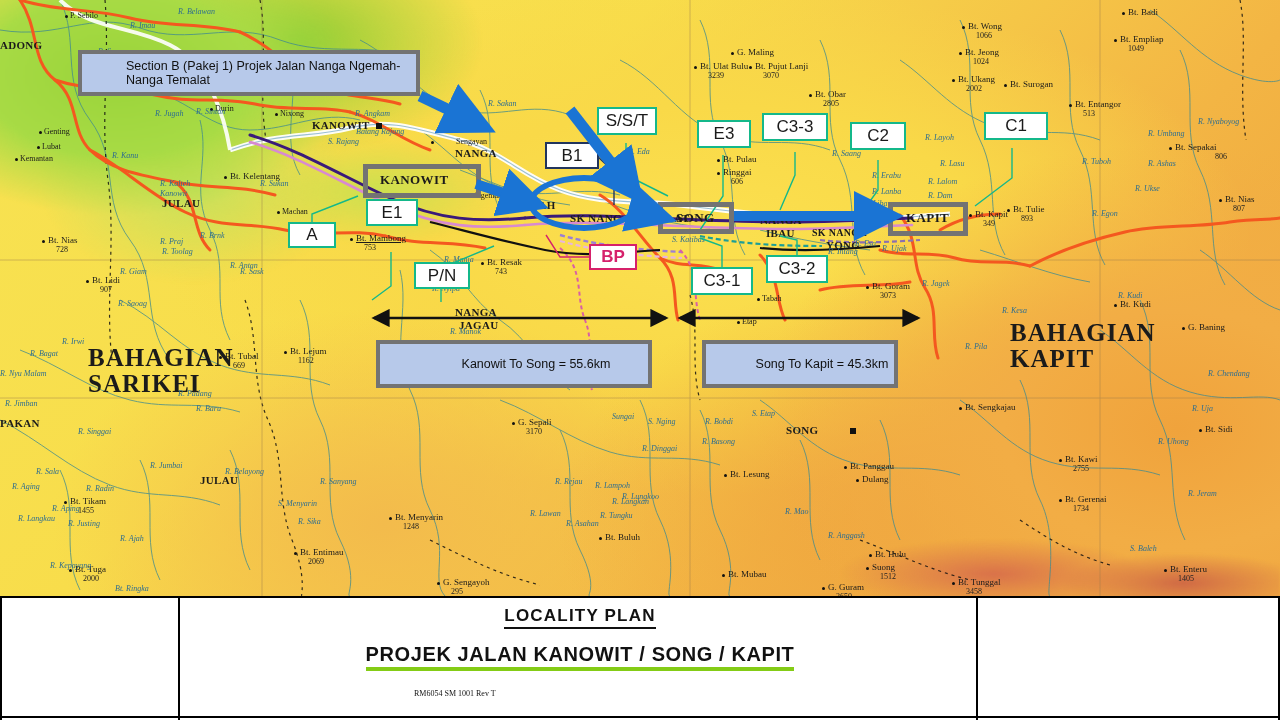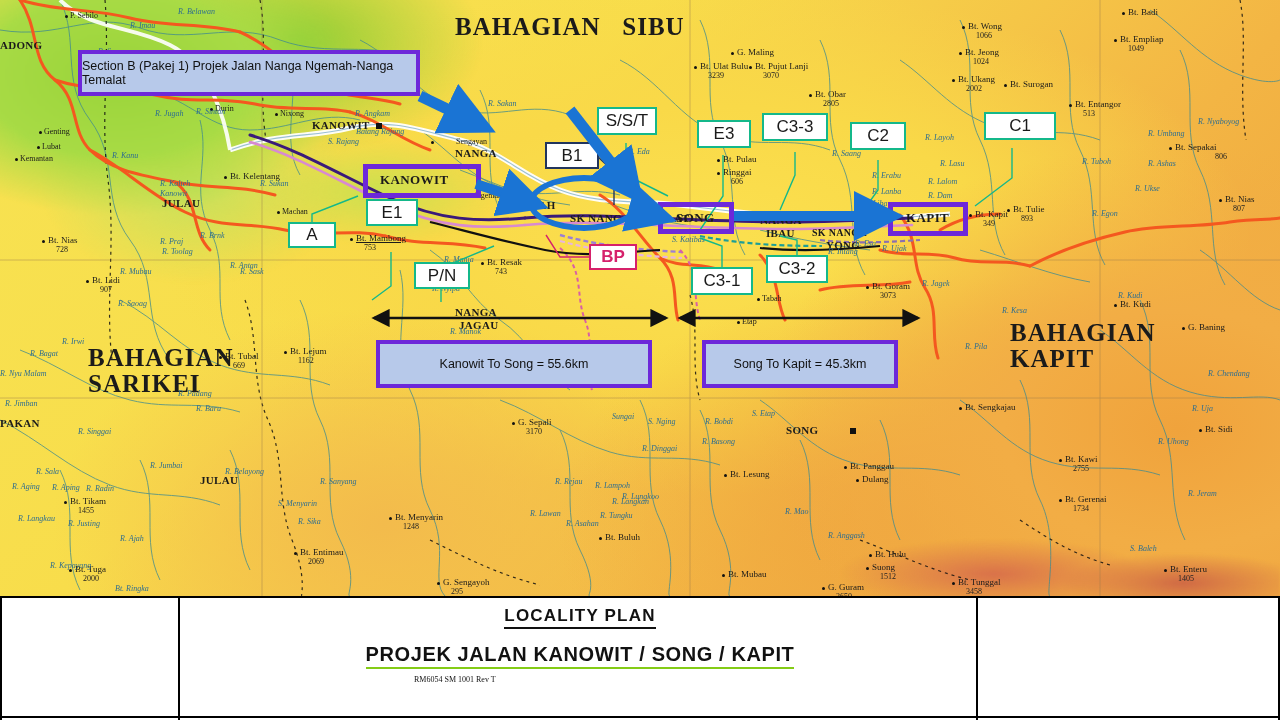--- a/index.html
+++ b/index.html
@@ -91,23 +91,24 @@
     font-size: 17px; font-weight: 400;
     color: #1a1a1a;
     box-sizing: border-box;
   }
   .codebox.navy { border-color: #21355e; border-width: 2px; }
   .codebox.pink { border-color: #d6216b; color: #d6216b; font-weight: 700; }
 
   
   .hlbox {
     position: absolute;
-    border: 5px solid #6d28d9;
+    border: 5px solid #737373;
     box-sizing: border-box;
     background: transparent;
+    padding-left: 44px;
   }
   .hlbox.filled {
     background: #b7c9ea;
     border-width: 4px;
     display: flex; align-items: center; justify-content: center;
     color: #111; font-size: 12px;
     font-family: "Liberation Sans", sans-serif;
   }
   .hlellipse {
     position: absolute;
@@ -132,26 +133,26 @@
   .title-main {
     font-family: "Liberation Sans", sans-serif;
     font-size: 17px; font-weight: 700; letter-spacing: 1.2px;
     color: #111; display: inline-block;
     border-bottom: 2px solid #111; padding-bottom: 1px;
   }
   .title-sub {
     font-family: "Liberation Sans", sans-serif;
     font-size: 20px; font-weight: 700; letter-spacing: .6px;
     color: #111; display: inline-block;
-    border-bottom: 2px solid #84cc16; padding-bottom: 1px; margin-top: 14px;
+    border-bottom: 4px solid #84cc16; padding-bottom: 1px; margin-top: 14px;
   }
   .drawing-no {
     font-family: "Liberation Serif", serif;
     font-size: 8px; color: #111; text-align: left;
-    margin-top: 6px; padding-left: 22px;
+    margin-top: 18px; padding-left: 22px;
   }
 </style>
 </head>
 <body>
 
 <div id="page">
 
   <div id="map-area">
     <div class="terrain-base"></div>
     <div class="terrain-green"></div>
@@ -271,23 +272,20 @@
       <g fill="none">
         <path d="M820,240 C855,244 890,242 920,240" stroke="#8a6fb0" stroke-width="2.2" stroke-dasharray="5 3"></path>
       </g>
 
       <g fill="none" stroke="#111" stroke-width="2.2">
         <path d="M430,222 C470,232 505,242 545,250 C585,258 620,252 660,250"></path>
         <path d="M760,248 C800,252 840,250 880,246"></path>
       </g>
     </svg>
 
-    <div class="mlabel huge" style="left:455px; top:14px;">
-      <span>BAHAGIAN</span>&nbsp;&nbsp;&nbsp;<span>SIBU</span>
-    </div>
     <div class="mlabel huge" style="left:88px; top:345px;">
       <span>BAHAGIAN</span><br><span>SARIKEI</span>
     </div>
     <div class="mlabel huge" style="left:1010px; top:320px;">
       <span>BAHAGIAN</span><br><span>KAPIT</span>
     </div>
 
     <div id="map-text">
         <div class="mlabel med" style="left: 312px; top: 120px; font-size: 11px; letter-spacing: 0.3px;">KANOWIT</div>
         <div class="sq" style="left: 376px; top: 123px;"></div>
@@ -491,21 +489,21 @@
         <div class="mlabel river" style="left: 965px; top: 343px;">R. Pila</div>
         <div class="mlabel river" style="left: 1188px; top: 490px;">R. Jeram</div>
         <div class="mlabel river" style="left: 1118px; top: 292px;">R. Kudi</div>
         <div class="mlabel river" style="left: 30px; top: 350px;">R. Bagat</div>
         <div class="mlabel river" style="left: 62px; top: 338px;">R. Irwi</div>
         <div class="mlabel river" style="left: 5px; top: 400px;">R. Jimban</div>
         <div class="mlabel river" style="left: 178px; top: 390px;">R. Padang</div>
         <div class="mlabel river" style="left: 196px; top: 405px;">R. Baru</div>
         <div class="mlabel river" style="left: 78px; top: 428px;">R. Singgai</div>
         <div class="mlabel river" style="left: 150px; top: 462px;">R. Jumbai</div>
-        <div class="mlabel river" style="left: 52px; top: 484px;">R. Aping</div>
+        <div class="mlabel river" style="left: 52px; top: 505px;">R. Aping</div>
         <div class="mlabel river" style="left: 86px; top: 485px;">R. Radin</div>
         <div class="mlabel river" style="left: 68px; top: 520px;">R. Justing</div>
         <div class="mlabel river" style="left: 120px; top: 535px;">R. Ajah</div>
         <div class="mlabel river" style="left: 10px; top: 562px; margin-left: 40px;">R. Kepayang</div>
         <div class="mlabel river" style="left: 115px; top: 585px;">Bt. Ringka</div>
         <div class="mlabel river" style="left: 320px; top: 478px;">R. Sanyang</div>
         <div class="mlabel river" style="left: 225px; top: 468px;">R. Belayong</div>
         <div class="mlabel river" style="left: 298px; top: 518px;">R. Sika</div>
         <div class="mlabel river" style="left: 555px; top: 478px;">R. Rejau</div>
         <div class="mlabel river" style="left: 595px; top: 482px;">R. Lampoh</div>
@@ -523,21 +521,21 @@
         <div class="mlabel river" style="left: 855px; top: 240px;">R. Esa</div>
         <div class="mlabel river" style="left: 155px; top: 110px;">R. Jugah</div>
         <div class="mlabel river" style="left: 112px; top: 152px;">R. Kanu</div>
         <div class="mlabel river" style="left: 196px; top: 108px;">R. Sintan</div>
         <div class="mlabel river" style="left: 260px; top: 180px;">R. Sukan</div>
         <div class="mlabel river" style="left: 160px; top: 180px;">R. Kalteh</div>
         <div class="mlabel river" style="left: 200px; top: 232px;">R. Brnk</div>
         <div class="mlabel river" style="left: 230px; top: 262px;">R. Antan</div>
         <div class="mlabel river" style="left: 160px; top: 238px;">R. Praj</div>
         <div class="mlabel river" style="left: 162px; top: 248px;">R. Toolag</div>
-        <div class="mlabel river" style="left: 120px; top: 268px;">R. Mubau</div>
+        <div class="mlabel river" style="left: 120px; top: 268px;">R. Giam</div>
         <div class="mlabel river" style="left: 240px; top: 268px;">R. Sask</div>
         <div class="mlabel river" style="left: 118px; top: 300px;">R. Saoag</div>
         <div class="mlabel river" style="left: 130px; top: 22px;">R. Imau</div>
         <div class="mlabel river" style="left: 178px; top: 8px;">R. Belawan</div>
         <div class="mlabel river" style="left: 355px; top: 110px;">R. Angkam</div>
         <div class="mlabel river" style="left: 98px; top: 48px;">R. Sonan</div>
         <div class="mlabel river" style="left: 36px; top: 468px;">R. Sala</div>
         <div class="mlabel river" style="left: 12px; top: 483px;">R. Aging</div>
         <div class="mlabel river" style="left: 18px; top: 515px;">R. Langkau</div>
         <div class="mlabel river" style="left: 0px; top: 370px;">R. Nyu Malam</div>
@@ -566,21 +564,21 @@
 
     <div class="codebox" style="left:288px; top:222px; width:48px; height:26px;">A</div>
     <div class="codebox" style="left:366px; top:199px; width:52px; height:27px;">E1</div>
     <div class="codebox" style="left:414px; top:262px; width:56px; height:27px;">P/N</div>
     <div class="codebox navy" style="left:545px; top:142px; width:54px; height:27px;">B1</div>
     <div class="codebox pink" style="left:589px; top:244px; width:48px; height:26px;">BP</div>
     <div class="codebox" style="left:597px; top:107px; width:60px; height:28px;">S/S/T</div>
     <div class="codebox" style="left:697px; top:120px; width:54px; height:28px;">E3</div>
     <div class="codebox" style="left:762px; top:113px; width:66px; height:28px;">C3-3</div>
     <div class="codebox" style="left:850px; top:122px; width:56px; height:28px;">C2</div>
-    <div class="codebox" style="left:984px; top:112px; width:72px; height:28px;">C1</div>
+    <div class="codebox" style="left:984px; top:112px; width:64px; height:28px;">C1</div>
     <div class="codebox" style="left:691px; top:267px; width:62px; height:28px;">C3-1</div>
     <div class="codebox" style="left:766px; top:255px; width:62px; height:28px;">C3-2</div>
 
     <div class="hlbox" style="left:363px; top:164px; width:118px; height:34px;"></div>
     <div class="hlbox" style="left:658px; top:202px; width:76px; height:32px;"></div>
     <div class="hlbox" style="left:888px; top:202px; width:80px; height:34px;"></div>
     <div class="hlellipse" style="left:528px; top:175px; width:112px; height:56px;"></div>
 
     <div class="mlabel town" style="left:380px; top:173px;">KANOWIT</div>
     <div class="mlabel town" style="left:676px; top:211px;">SONG</div>

